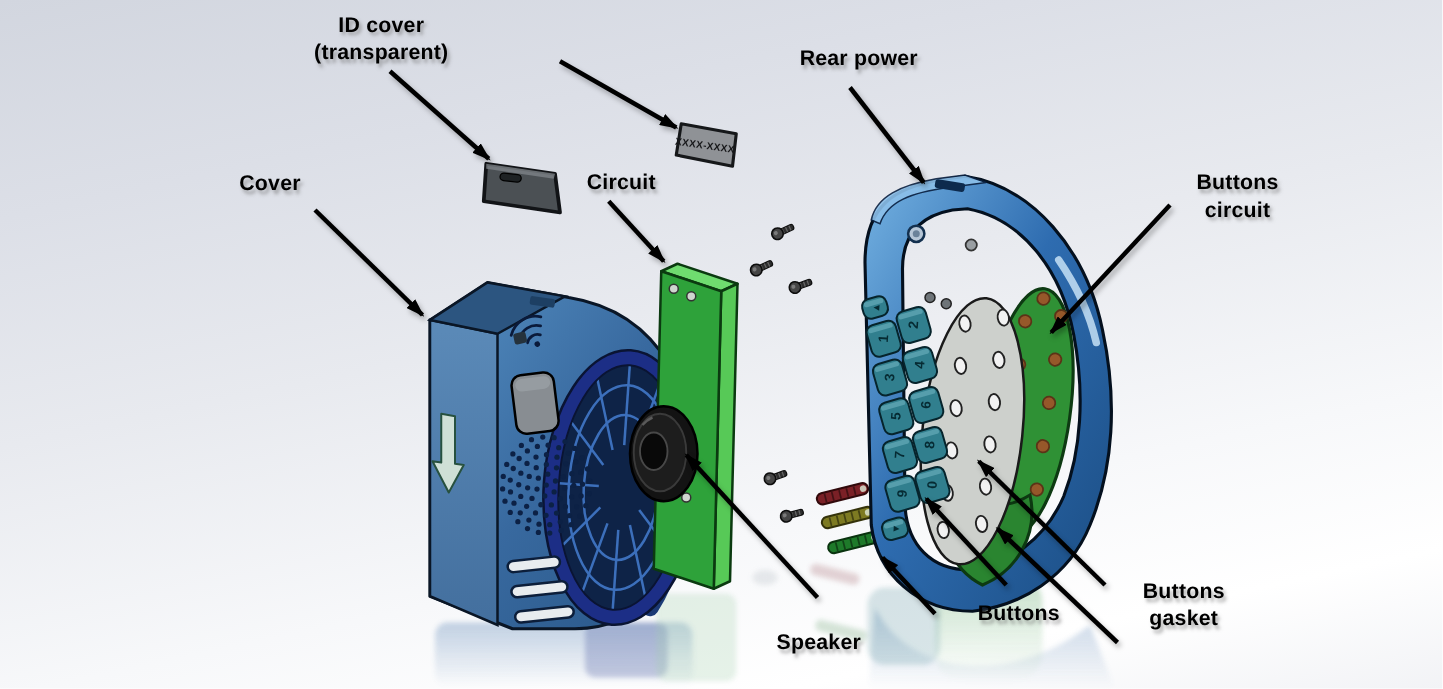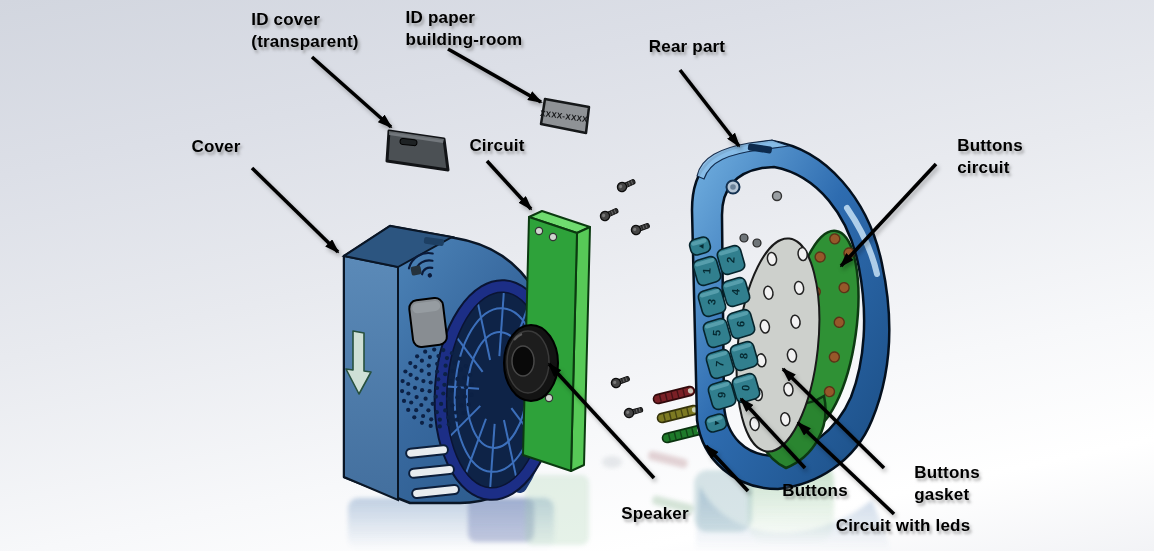--- a/index.html
+++ b/index.html
@@ -6,21 +6,21 @@
   .stage{
     position:relative;width:1154px;height:551px;overflow:hidden;
     background:linear-gradient(168deg,#d2d6df 0%,#dcdfe7 22%,#e8eaef 45%,#f7f8fa 70%,#ffffff 86%,#f2f3f6 100%);
     font-family:"Liberation Sans",sans-serif;
   }
   .stage svg{position:absolute;left:0;top:0;}
   .labels{position:absolute;left:0;top:0;width:100%;height:100%;pointer-events:none;}
   .label{
     position:absolute;transform:translate(-50%,-50%);
     font-weight:700;font-size:17px;line-height:1.28;color:#000;
-    white-space:pre-line;text-align:left;
+    white-space:pre-line;text-align:center;
     text-shadow:2px 3px 3px rgba(110,110,110,.55);
     letter-spacing:.2px;
   }
   .arrows{filter:drop-shadow(2px 3px 2px rgba(0,0,0,.28));}
 </style>
 </head>
 <body>
 
 <div class="stage">
 
@@ -429,26 +429,23 @@
     <line x1="805" y1="468" x2="741" y2="399"></line>
     <line x1="884" y1="468" x2="783" y2="369"></line>
     <line x1="894" y1="514" x2="798" y2="423"></line>
   </g>
 </svg>
 
 <div class="labels">
   <div class="label" style="left:216px;top:147px">Cover</div>
   <div class="label" style="left:305px;top:31px">ID cover
 (transparent)</div>
-  <div class="label" style="left:464px;top:29px">ID paper
-building-room</div>
   <div class="label" style="left:497px;top:146px">Circuit</div>
-  <div class="label" style="left:687px;top:47px">Rear part</div>
+  <div class="label" style="left:687px;top:47px">Rear power</div>
   <div class="label" style="left:990px;top:157px">Buttons
 circuit</div>
   <div class="label" style="left:655px;top:514px">Speaker</div>
   <div class="label" style="left:815px;top:491px">Buttons</div>
   <div class="label" style="left:947px;top:484px">Buttons
 gasket</div>
-  <div class="label" style="left:903px;top:526px">Circuit with leds</div>
 </div>
 
 </div>
 
 </body></html>

